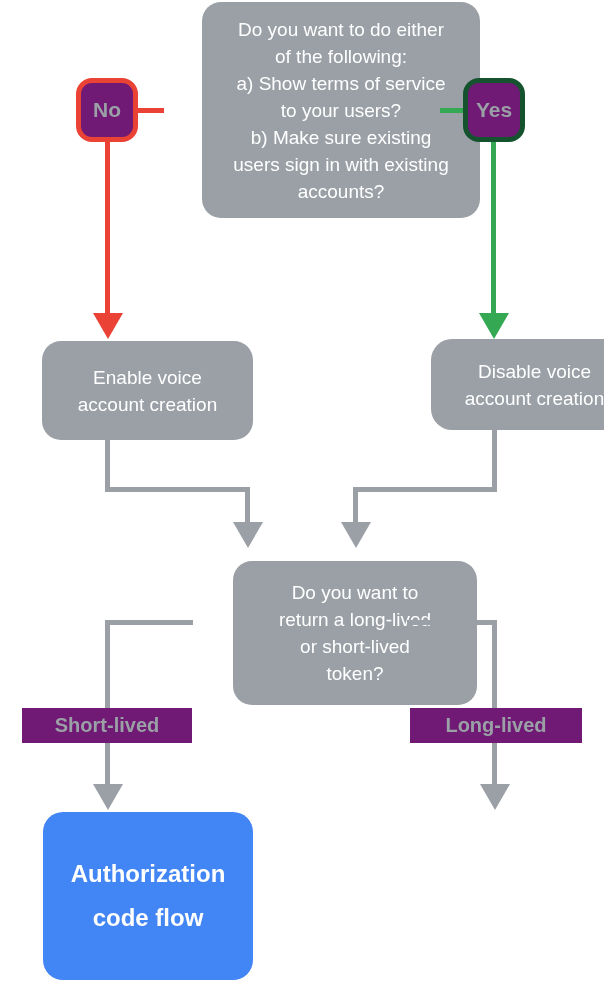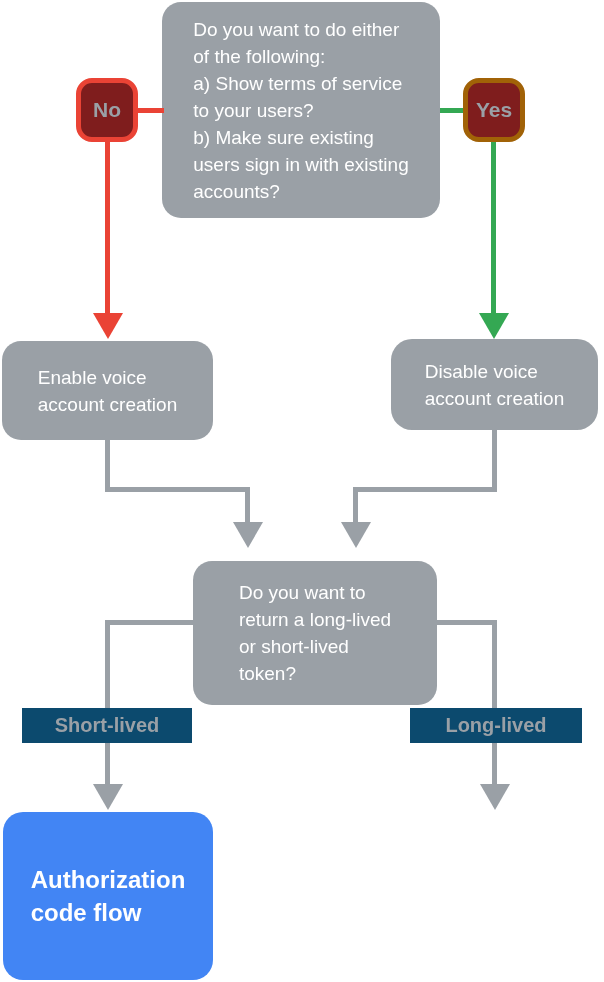--- a/index.html
+++ b/index.html
@@ -9,72 +9,74 @@
     height: 982px;
     background: #ffffff;
     font-family: "Liberation Sans", sans-serif;
     overflow: hidden;
   }
   .node {
     position: absolute;
     display: flex;
     align-items: center;
     justify-content: center;
+    text-align: center;
     white-space: pre-line;
     box-sizing: border-box;
+    margin-left: 40px;
   }
   .gray-node {
     background: #9AA0A6;
     color: #ffffff;
     border-radius: 19px;
     font-size: 19px;
     line-height: 27px;
   }
   .blue-node {
     background: #4285F4;
     color: #ffffff;
     border-radius: 20px;
     font-weight: bold;
     font-size: 24px;
-    line-height: 33px;
+    line-height: 44px;
   }
   .badge {
     position: absolute;
     display: flex;
     align-items: center;
     justify-content: center;
-    background: #7f1d1d;
+    background: #701a75;
     border-radius: 16px;
     font-weight: bold;
     font-size: 21px;
     color: #9AA0A6;
     box-sizing: border-box;
     z-index: 3;
   }
   .badge-no  { border: 5px solid #EA4335; }
-  .badge-yes { border: 5px solid #a16207; }
+  .badge-yes { border: 5px solid #14532d; }
   .edge { position: absolute; }
   .edge-red   { background: #EA4335; }
   .edge-green { background: #34A853; }
   .edge-gray  { background: #9AA0A6; }
   .arrowhead {
     position: absolute;
     width: 0; height: 0;
     border-left: 15px solid transparent;
     border-right: 15px solid transparent;
   }
   .arrowhead-red   { border-top: 26px solid #EA4335; }
   .arrowhead-green { border-top: 26px solid #34A853; }
   .arrowhead-gray  { border-top: 26px solid #9AA0A6; }
   .branch-label {
     position: absolute;
     display: flex;
     align-items: center;
     justify-content: center;
-    background: #0c4a6e;
+    background: #701a75;
     color: #9AA0A6;
     font-weight: bold;
     font-size: 20px;
     z-index: 2;
   }
 </style>
 </head>
 <body>
 
 <div class="canvas">

